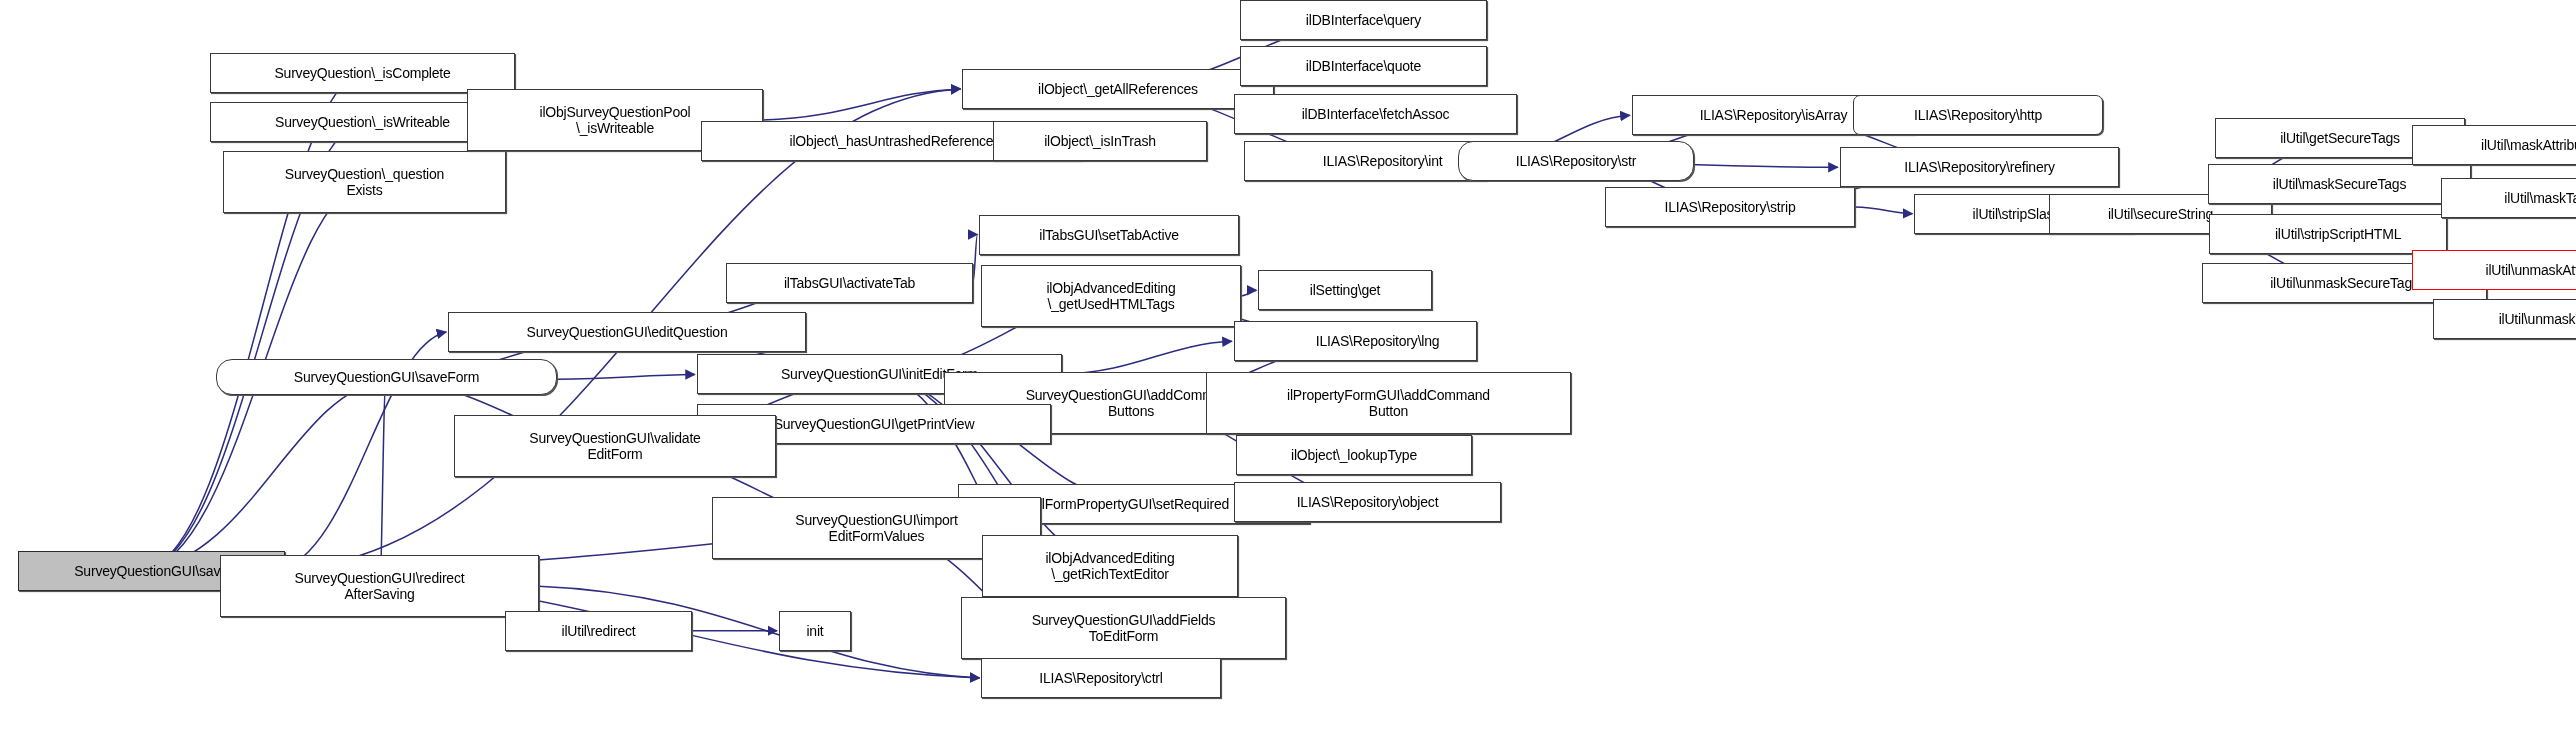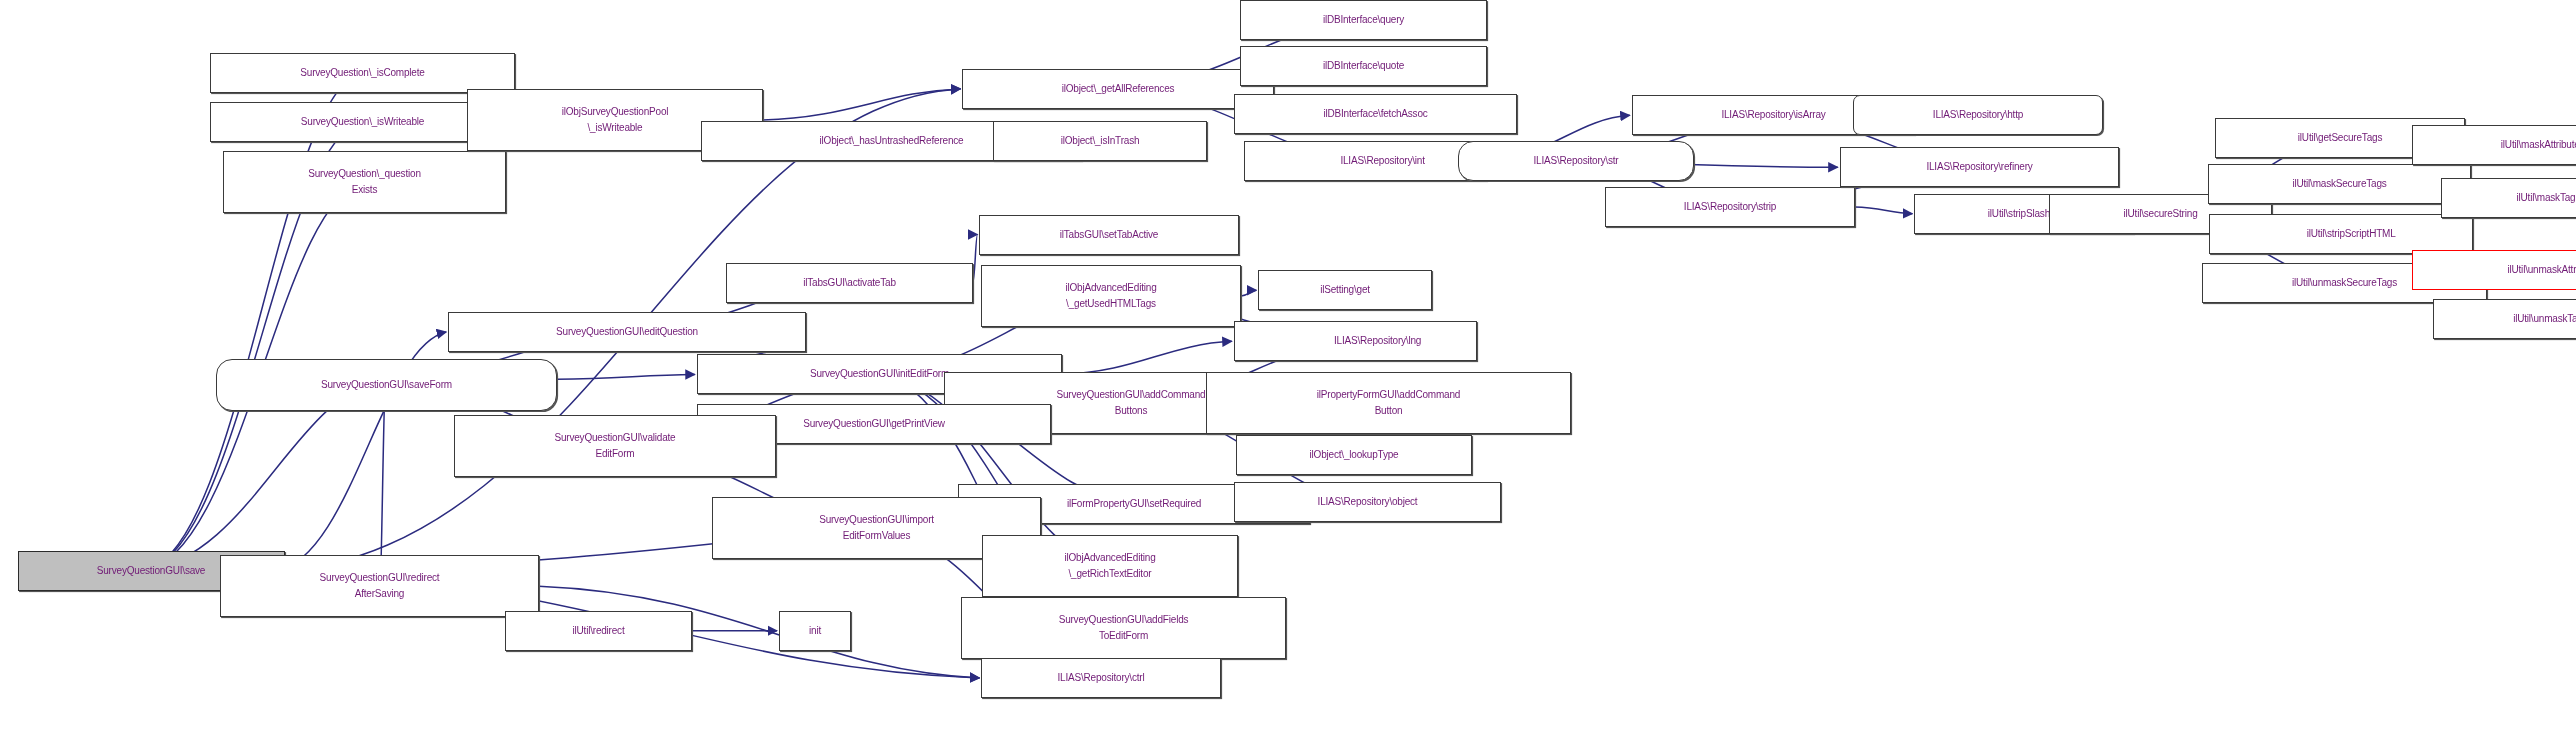--- a/index.html
+++ b/index.html
@@ -20,26 +20,26 @@
     left: 0; top: 0;
     width: 2576px;
     height: 747px;
     pointer-events: none;
   }
   .node {
     position: absolute;
     box-sizing: border-box;
     border: 0.9px solid #3a3a3a;
     background: #ffffff;
-    color: #701a75;
+    color: #000000;
     display: flex;
     align-items: center;
     justify-content: center;
     text-align: center;
-    font-size: 10px;
+    font-size: 14px;
     line-height: 16px;
     letter-spacing: -0.2px;
     white-space: pre-line;
     padding: 0 3.8px;
     box-shadow: 1.1px 1.1px 0 0 #555555;
   }
   .node.root {
     background: #bfbfbf;
     border-color: #2b2b2b;
     margin-left: 8px;
@@ -144,28 +144,28 @@
       <div class="node " style="left: 1244px; top: 141px; width: 243px; height: 40px; padding-left: 38px;">ILIAS\Repository\int</div>
       <div class="node " style="left: 1458px; top: 141px; width: 236px; height: 40px; border-radius: 15px;">ILIAS\Repository\str</div>
       <div class="node " style="left: 1632px; top: 95px; width: 283px; height: 40px;">ILIAS\Repository\isArray</div>
       <div class="node " style="left: 1605px; top: 187px; width: 250px; height: 40px;">ILIAS\Repository\strip</div>
       <div class="node " style="left: 1853px; top: 95px; width: 250px; height: 40px; border-radius: 7px;">ILIAS\Repository\http</div>
       <div class="node " style="left: 1840px; top: 147px; width: 279px; height: 40px;">ILIAS\Repository\refinery</div>
       <div class="node " style="left: 1914px; top: 194px; width: 220px; height: 40px;">ilUtil\stripSlashes</div>
       <div class="node " style="left: 2049px; top: 194px; width: 223px; height: 40px;">ilUtil\secureString</div>
       <div class="node " style="left: 2215px; top: 118px; width: 250px; height: 40px;">ilUtil\getSecureTags</div>
       <div class="node " style="left: 2208px; top: 164px; width: 263px; height: 40px;">ilUtil\maskSecureTags</div>
-      <div class="node " style="left: 2209px; top: 214px; width: 264px; height: 40px; padding-left: 24px;">ilUtil\stripScriptHTML</div>
+      <div class="node " style="left: 2209px; top: 214px; width: 238px; height: 40px; padding-left: 24px;">ilUtil\stripScriptHTML</div>
       <div class="node " style="left: 2202px; top: 263px; width: 285px; height: 40px;">ilUtil\unmaskSecureTags</div>
       <div class="node " style="left: 2412px; top: 125px; width: 272px; height: 40px;">ilUtil\maskAttributeTag</div>
       <div class="node " style="left: 2441px; top: 178px; width: 210px; height: 40px;">ilUtil\maskTag</div>
       <div class="node highlight plain" style="left: 2412px; top: 250px; width: 296px; height: 40px;">ilUtil\unmaskAttributeTag</div>
       <div class="node " style="left: 2433px; top: 299px; width: 230px; height: 40px;">ilUtil\unmaskTag</div>
       <div class="node " style="left: 448px; top: 312px; width: 358px; height: 40px;">SurveyQuestionGUI\editQuestion</div>
-      <div class="node " style="left: 216px; top: 359px; width: 341px; height: 52px; border-radius: 16px;">SurveyQuestionGUI\saveForm</div>
+      <div class="node " style="left: 216px; top: 359px; width: 341px; height: 36px; border-radius: 16px;">SurveyQuestionGUI\saveForm</div>
       <div class="node " style="left: 726px; top: 263px; width: 247px; height: 40px;">ilTabsGUI\activateTab</div>
       <div class="node " style="left: 979px; top: 215px; width: 260px; height: 40px;">ilTabsGUI\setTabActive</div>
       <div class="node " style="left: 981px; top: 265px; width: 260px; height: 62px;">ilObjAdvancedEditing
 \_getUsedHTMLTags</div>
       <div class="node " style="left: 1258px; top: 270px; width: 174px; height: 40px;">ilSetting\get</div>
       <div class="node " style="left: 1234px; top: 321px; width: 243px; height: 40px; padding-left: 48px;">ILIAS\Repository\lng</div>
       <div class="node " style="left: 697px; top: 354px; width: 365px; height: 40px;">SurveyQuestionGUI\initEditForm</div>
       <div class="node " style="left: 944px; top: 372px; width: 374px; height: 62px;">SurveyQuestionGUI\addCommand
 Buttons</div>
       <div class="node " style="left: 1206px; top: 372px; width: 365px; height: 62px;">ilPropertyFormGUI\addCommand

